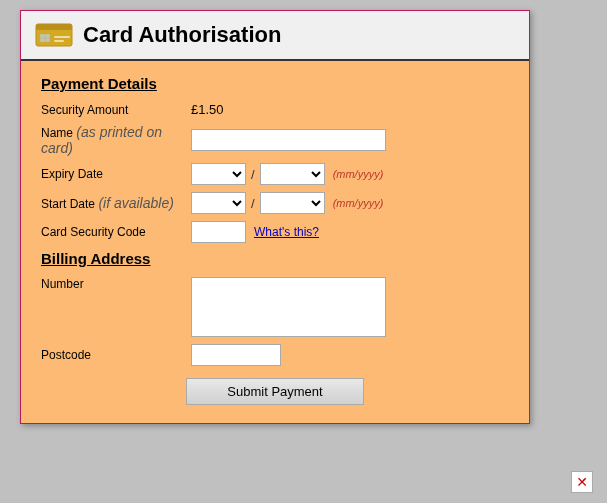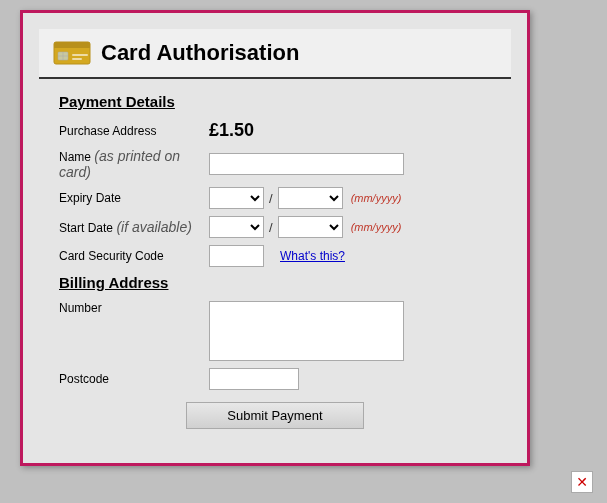--- a/index.html
+++ b/index.html
@@ -8,24 +8,24 @@
       font-family: Arial, sans-serif;
       font-size: 13px;
       width: 607px;
       height: 503px;
       display: flex;
       align-items: center;
       justify-content: center;
       position: relative;
     }
     .dialog {
-      background: #e5e5e5;
-      border: 3px solid #be185d;
+      background: #fdba74;
+      border: 1px solid #be185d;
       width: 510px;
-      padding: 16px;
+      padding: 0;
       box-shadow: 2px 2px 6px rgba(0,0,0,0.3);
       position: absolute;
       top: 10px;
       left: 20px;
     }
     .dialog-header {
       background: #f0f0f0;
       border-bottom: 2px solid #333;
       padding: 10px 14px;
       display: flex;
@@ -124,22 +124,22 @@
     textarea {
       border: 1px solid #aaa;
       background: #fff;
       font-size: 12px;
       width: 195px;
       height: 60px;
       resize: none;
       padding: 2px 4px;
     }
     .purchase-value {
-      font-size: 18px;
-      font-weight: bold;
+      font-size: 13px;
+      font-weight: normal;
       color: #000;
     }
     .submit-row {
       display: flex;
       justify-content: center;
       margin-top: 12px;
     }
     .submit-btn {
       background: linear-gradient(to bottom, #e8e8e8, #d0d0d0);
       border: 1px solid #aaa;
@@ -192,21 +192,21 @@
       <rect x="19" y="15" width="16" height="2" rx="1" fill="#fff" opacity="0.6"></rect>
       <rect x="19" y="19" width="10" height="2" rx="1" fill="#fff" opacity="0.6"></rect>
     </svg>
     <h1 class="dialog-title">Card Authorisation</h1>
   </div>
 
   <div class="dialog-body">
     <div class="section-title">Payment Details</div>
 
     <div class="form-row">
-      <div class="form-label">Purchase Address</div>
+      <div class="form-label">Security Amount</div>
       <div class="purchase-value">£1.50</div>
     </div>
 
     <div class="form-row">
       <div class="form-label">
         <span>Name</span>
         <span class="sub-label">(as printed on card)</span>
       </div>
       <input type="text" class="full-width" style="">
     </div>
@@ -248,21 +248,21 @@
           <option value=""></option>
           <option>2020</option><option>2021</option><option>2022</option><option>2023</option>
           <option>2024</option>
         </select>
         <span class="mm-yyyy">(mm/yyyy)</span>
       </div>
     </div>
 
     <div class="form-row">
       <div class="form-label">Card Security Code</div>
-      <div style="display:flex;align-items:center;gap:8px;">
+      <div style="display:flex;align-items:center;gap:0;">
         <input type="text" class="security-code" style="">
         <a href="#" class="whats-this">What's this?</a>
       </div>
     </div>
 
     <div class="billing-section">
       <div class="section-title">Billing Address</div>
 
       <div class="address-row">
         <div class="form-label">Number</div>

